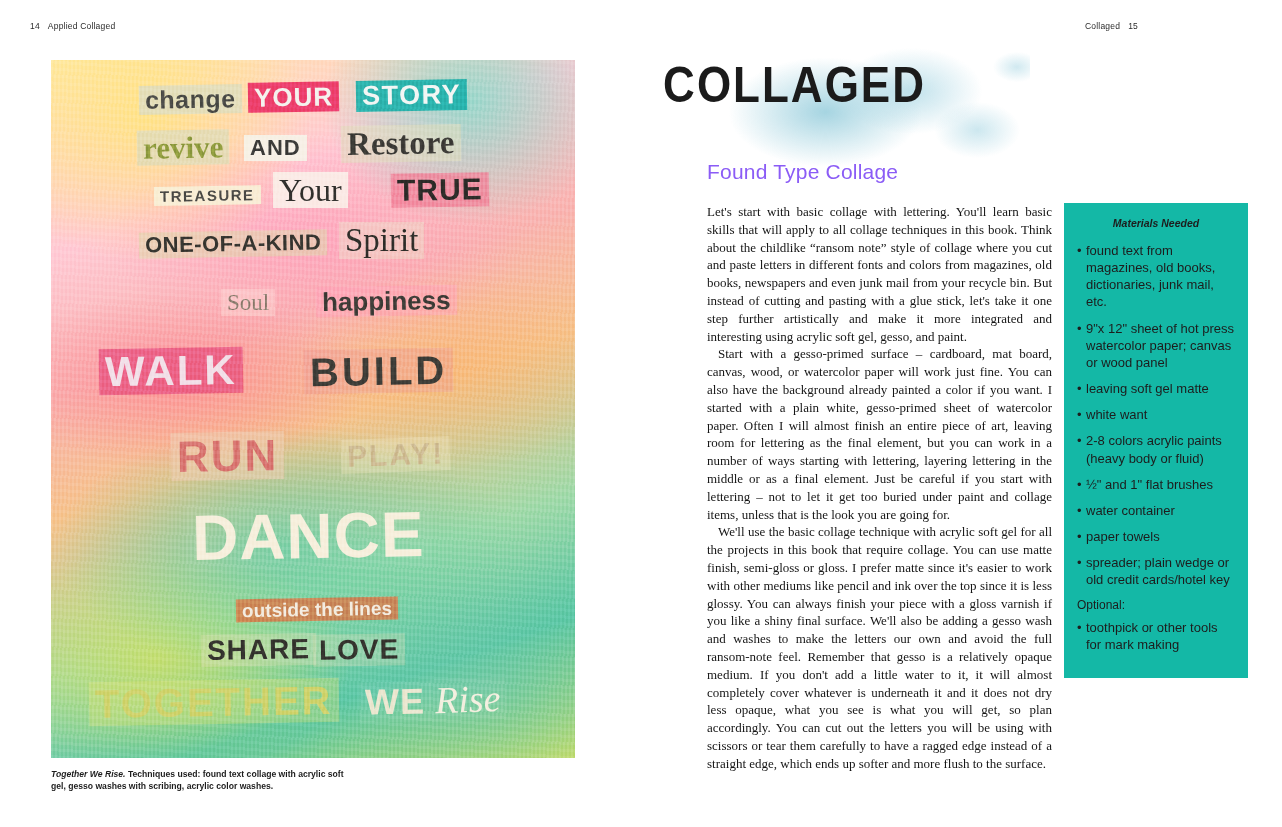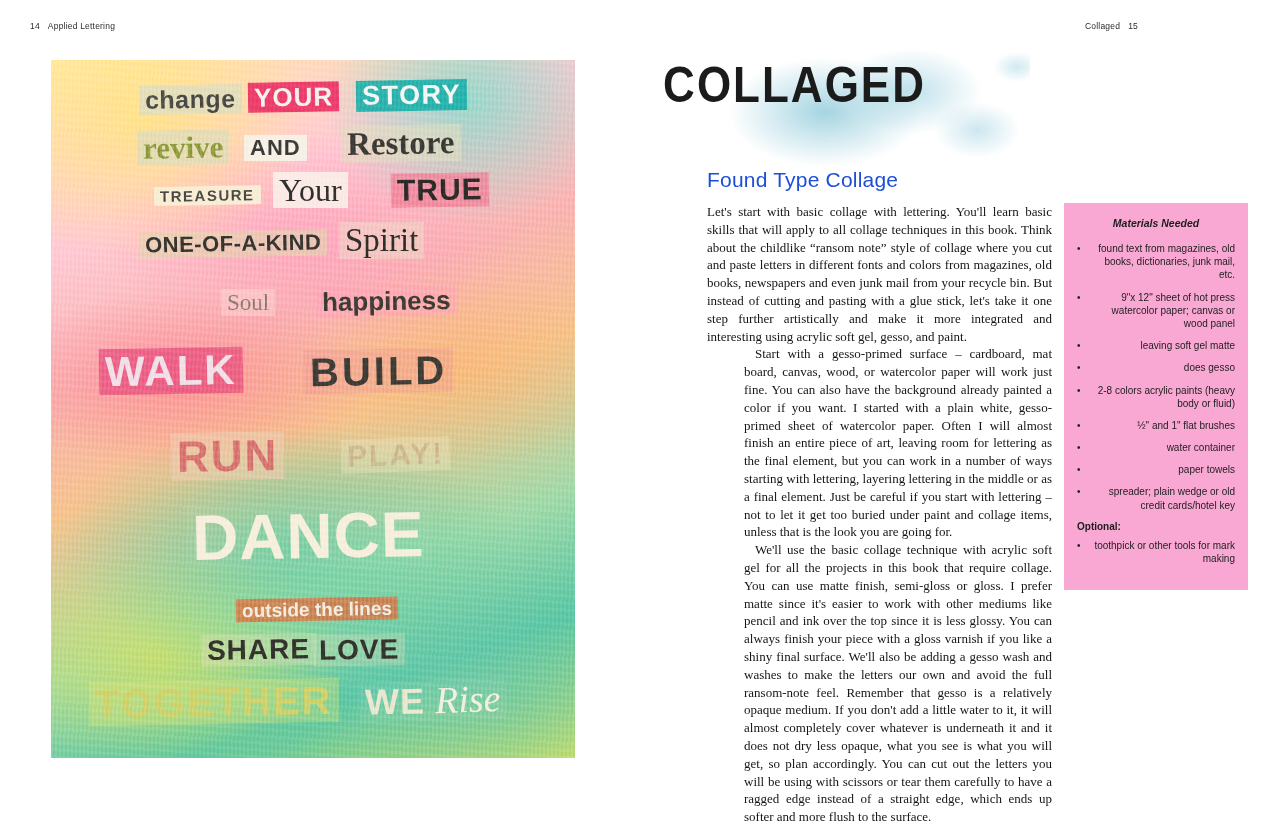--- a/index.html
+++ b/index.html
@@ -70,65 +70,65 @@
     filter: blur(.3px);
   }
   .chapter-title {
     position: absolute; right: 242px; top: 60px;
     font-family: "Liberation Sans", sans-serif;
     font-size: 44px; font-weight: 700; letter-spacing: 2px;
     color: #1b1b1b;
     transform: scaleY(1.12);
   }
   .section-title {
-    position: absolute; left: 707px; top: 168px;
+    position: absolute; left: 707px; top: 160px;
     font-family: "Liberation Sans", sans-serif;
-    font-size: 21px; color: #1d4ed8; letter-spacing: .2px;
+    font-size: 21px; color: #8b5cf6; letter-spacing: .2px;
   }
   .body-col {
     position: absolute; left: 707px; top: 203px; width: 345px;
     font-family: "Liberation Serif", serif;
     font-size: 13px; line-height: 1.37; color: #151515;
     text-align: justify;
   }
   .body-col p { text-indent: 0; }
-  .body-col p + p { text-indent: 11px; margin-left: 37px; }
+  .body-col p + p { text-indent: 11px; }
 
   
   .materials {
     position: absolute; left: 1064px; top: 203px; width: 184px;
-    background: #f9a8d4;
+    background: #14b8a6;
     padding: 14px 13px 16px 13px;
     font-family: "Liberation Sans", sans-serif;
     color: #1d1d1d;
   }
   .materials h4 {
     font-size: 10.5px; font-style: italic; font-weight: 700;
     text-align: center; margin-bottom: 13px;
   }
   .materials ul { list-style: none; }
   .materials li {
-    font-size: 10px; line-height: 1.32; margin-bottom: 9px;
-    padding-left: 9px; position: relative; text-align: right;
+    font-size: 13px; line-height: 1.32; margin-bottom: 9px;
+    padding-left: 9px; position: relative;
   }
   .materials li::before {
     content: "•"; position: absolute; left: 0; top: 0;
   }
   .materials .optional-label {
-    font-size: 10px; font-weight: 700; margin: 2px 0 7px 0;
+    font-size: 12px; font-weight: 400; margin: 2px 0 7px 0;
   }
 </style>
 </head>
 <body>
 
 <div class="spread">
 
   <div class="runhead left">
     <span class="folio">14</span>
-    <span>Applied Lettering</span>
+    <span>Applied Collaged</span>
   </div>
   <div class="runhead right">
     <span>Collaged</span>
     <span class="folio">15</span>
   </div>
 
   <div class="art-wrap">
     <div class="art" id="art-canvas">
         <span class="word" style="left: 88px; top: 25px; font-size: 25px; font-weight: 700; font-style: normal; color: rgb(74, 74, 70); background: rgba(226, 221, 188, 0.92); letter-spacing: 0.5px; transform: rotate(-1deg); font-family: &quot;Liberation Sans&quot;, sans-serif;">change</span>
         <span class="word" style="left: 197px; top: 22px; font-size: 26px; font-weight: 700; font-style: normal; color: rgb(244, 242, 238); background: rgba(236, 50, 100, 0.92); letter-spacing: 1px; transform: rotate(-1deg); font-family: &quot;Liberation Sans&quot;, sans-serif;">YOUR</span>
@@ -150,37 +150,40 @@
         <span class="word" style="left: 135px; top: 442px; font-size: 64px; font-weight: 700; font-style: normal; color: rgb(246, 239, 220); background: rgba(255, 255, 255, 0.04); letter-spacing: 1px; transform: rotate(-1deg); font-family: &quot;Liberation Sans&quot;, sans-serif;">DANCE</span>
         <span class="word" style="left: 185px; top: 538px; font-size: 19px; font-weight: 700; font-style: normal; color: rgb(243, 236, 224); background: rgba(228, 104, 58, 0.72); letter-spacing: 0px; transform: rotate(-1deg); font-family: &quot;Liberation Sans&quot;, sans-serif;">outside the lines</span>
         <span class="word" style="left: 150px; top: 574px; font-size: 28px; font-weight: 700; font-style: normal; color: rgb(51, 50, 45); background: rgba(230, 226, 186, 0.35); letter-spacing: 1px; transform: rotate(-1deg); font-family: &quot;Liberation Sans&quot;, sans-serif;">SHARE</span>
         <span class="word" style="left: 262px; top: 574px; font-size: 28px; font-weight: 700; font-style: normal; color: rgb(51, 50, 45); background: rgba(230, 226, 186, 0.3); letter-spacing: 1px; transform: rotate(-1deg); font-family: &quot;Liberation Sans&quot;, sans-serif;">LOVE</span>
         <span class="word" style="left: 38px; top: 620px; font-size: 40px; font-weight: 700; font-style: normal; color: rgb(207, 210, 106); background: rgba(224, 228, 120, 0.35); letter-spacing: 2px; transform: rotate(-1deg); font-family: &quot;Liberation Sans&quot;, sans-serif;">TOGETHER</span>
         <span class="word" style="left: 308px; top: 622px; font-size: 36px; font-weight: 700; font-style: normal; color: rgb(234, 230, 207); background: rgba(255, 255, 255, 0.06); letter-spacing: 1px; transform: rotate(-1deg); font-family: &quot;Liberation Sans&quot;, sans-serif;">WE</span>
         <span class="word" style="left: 378px; top: 618px; font-size: 38px; font-weight: 400; font-style: italic; color: rgb(243, 239, 223); background: rgba(255, 255, 255, 0.05); letter-spacing: 0px; transform: rotate(-2deg); font-family: &quot;Liberation Serif&quot;, serif;">Rise</span>
       </div>
   </div>
 
+  <div class="caption">
+    <em>Together We Rise.</em><span> Techniques used: found text collage with acrylic soft gel, gesso washes with scribing, acrylic color washes.</span>
+  </div>
 
   <div class="splat"></div>
   <div class="chapter-title">COLLAGED</div>
   <div class="section-title">Found Type Collage</div>
   <div class="body-col" id="body-col">
       <p>Let's start with basic collage with lettering. You'll learn basic skills that will apply to all collage techniques in this book. Think about the childlike “ransom note” style of collage where you cut and paste letters in different fonts and colors from magazines, old books, newspapers and even junk mail from your recycle bin. But instead of cutting and pasting with a glue stick, let's take it one step further artistically and make it more integrated and interesting using acrylic soft gel, gesso, and paint.</p>
       <p>Start with a gesso-primed surface – cardboard, mat board, canvas, wood, or watercolor paper will work just fine. You can also have the background already painted a color if you want. I started with a plain white, gesso-primed sheet of watercolor paper. Often I will almost finish an entire piece of art, leaving room for lettering as the final element, but you can work in a number of ways starting with lettering, layering lettering in the middle or as a final element. Just be careful if you start with lettering – not to let it get too buried under paint and collage items, unless that is the look you are going for.</p>
       <p>We'll use the basic collage technique with acrylic soft gel for all the projects in this book that require collage. You can use matte finish, semi-gloss or gloss. I prefer matte since it's easier to work with other mediums like pencil and ink over the top since it is less glossy. You can always finish your piece with a gloss varnish if you like a shiny final surface. We'll also be adding a gesso wash and washes to make the letters our own and avoid the full ransom-note feel. Remember that gesso is a relatively opaque medium. If you don't add a little water to it, it will almost completely cover whatever is underneath it and it does not dry less opaque, what you see is what you will get, so plan accordingly. You can cut out the letters you will be using with scissors or tear them carefully to have a ragged edge instead of a straight edge, which ends up softer and more flush to the surface.</p>
     </div>
 
   <div class="materials">
     <h4>Materials Needed</h4>
     <ul id="materials-list">
         <li>found text from magazines, old books, dictionaries, junk mail, etc.</li>
         <li>9"x 12" sheet of hot press watercolor paper; canvas or wood panel</li>
         <li>leaving soft gel matte</li>
-        <li>does gesso</li>
+        <li>white want</li>
         <li>2-8 colors acrylic paints (heavy body or fluid)</li>
         <li>½" and 1" flat brushes</li>
         <li>water container</li>
         <li>paper towels</li>
         <li>spreader; plain wedge or old credit cards/hotel key</li>
       </ul>
     <div class="optional-label">Optional:</div>
     <ul id="materials-optional-list">
         <li>toothpick or other tools for mark making</li>
       </ul>

